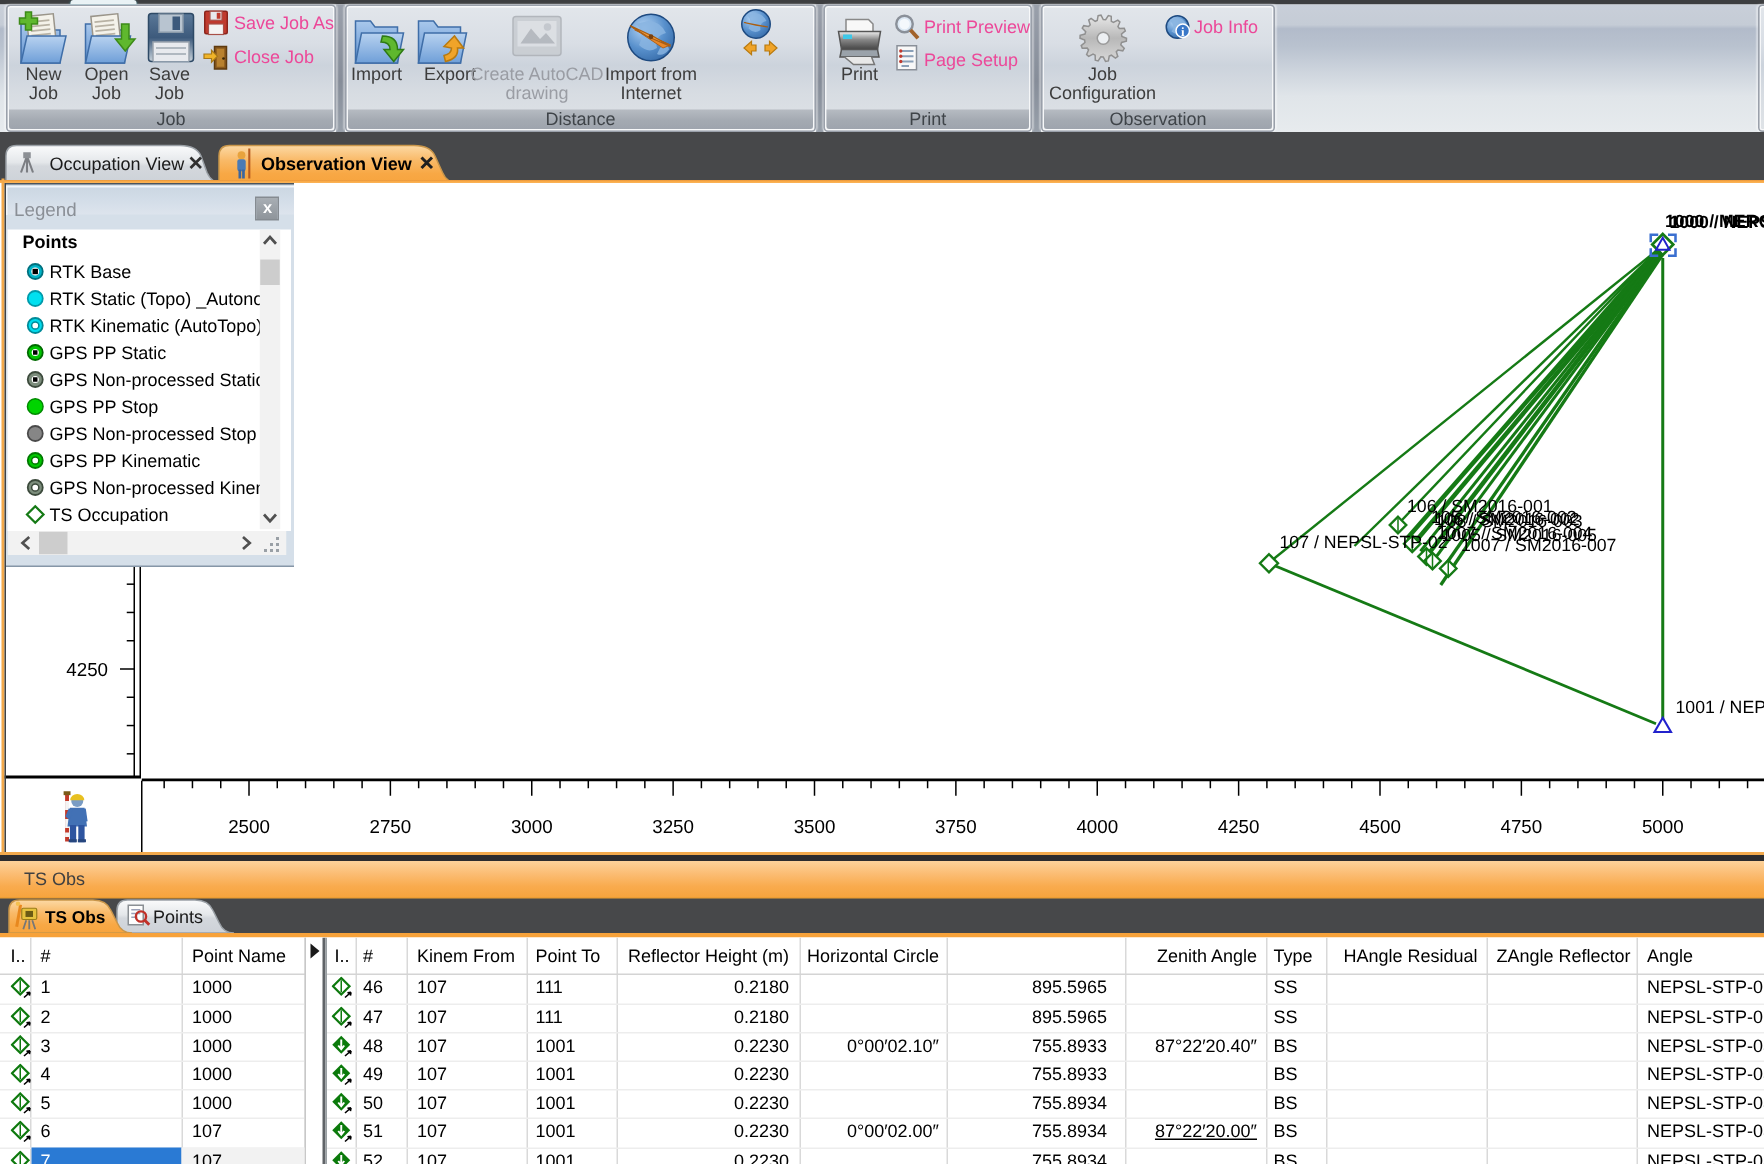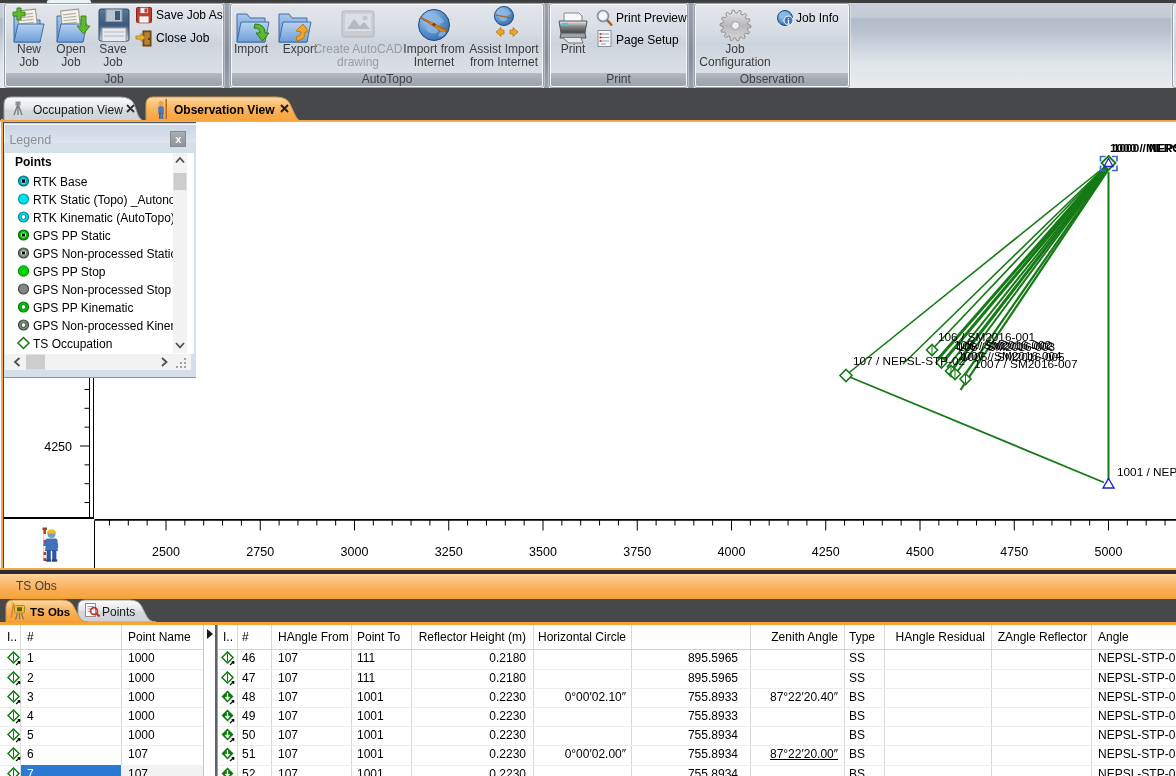--- a/index.html
+++ b/index.html
@@ -18,21 +18,21 @@
     background:linear-gradient(180deg,#e2e6eb 0%,#d9dee5 30%,#ccd3dc 48%,#d7dce2 70%,#dfe3e7 100%);
     box-shadow:inset 0 0 0 1px rgba(255,255,255,.75), 1px 0 1px rgba(255,255,255,.4), -1px 0 1px rgba(255,255,255,.4);
   }
   .rlabel { position:absolute; left:1px; right:1px; bottom:1px; height:13px;
     border-radius:0 0 2px 2px; text-align:center;
     font-size:12px; line-height:13px; color:#3f4449;
     background:linear-gradient(180deg,#b6bbc2 0%,#a4aab2 55%,#9ea4ad 100%); }
   .bigbtn { position:absolute; top:5px; width:56px; text-align:center; font-size:12px; color:#3d3d3d; }
   .bigbtn .bicon { display:block; margin:1px auto 1px auto; width:34px; height:36px; }
   .bigbtn .blab { line-height:12.5px; white-space:nowrap; }
-  .smallbtn { position:absolute; height:16px; font-size:12px; color:#000000; line-height:16px; white-space:nowrap;text-align:right; }
+  .smallbtn { position:absolute; height:16px; font-size:12px; color:#ec4899; line-height:16px; white-space:nowrap;text-align:right; }
   .gray { color:#9a9da4; }
 
   
   #doctabbar { left:0; top:96px; width:1176px; height:26px; background:#47484a; }
   #tabbarsub { left:0; top:88px; width:1176px; height:8px; background:#47484a; }
   #orangeline { left:0; top:119.5px; width:1176px; height:2.6px;
      background:linear-gradient(180deg,#e7943a 0%,#f9a945 40%,#fbb459 100%); }
 
   
   #mapview { left:0; top:122px; width:1176px; height:446px; background:#fff; }
@@ -73,21 +73,21 @@
   <div id="tabnotch" class="abs" style="left:47px;top:0;width:44px;height:3px;background:#e9f2f5;border-radius:2px 2px 0 0;box-shadow:0 1px 2px #49c3d4;"></div>
   <div id="ribbonbot" class="abs"></div>
 
   <div class="abs" style="left:224px;top:3px;width:6px;height:85px;background:linear-gradient(180deg,#9aa0ab,#868d99 60%,#98a0aa);"></div>
   <div class="abs" style="left:544px;top:3px;width:5px;height:85px;background:linear-gradient(180deg,#9aa0ab,#868d99 60%,#98a0aa);"></div>
   <div class="abs" style="left:688px;top:3px;width:6px;height:85px;background:linear-gradient(180deg,#9aa0ab,#868d99 60%,#98a0aa);"></div>
   <div class="rpanel abs" style="left:4px; width:220px;">
       <div class="rlabel">Job</div>
     </div>
   <div class="rpanel abs" style="left:230px; width:314px;">
-      <div class="rlabel">AutoTopo</div>
+      <div class="rlabel">Distance</div>
     </div>
   <div class="rpanel abs" style="left:549px; width:139px;">
       <div class="rlabel">Print</div>
     </div>
   <div class="rpanel abs" style="left:694px; width:156px;">
       <div class="rlabel">Observation</div>
     </div>
   <div class="rpanel abs" style="left:1172px; width:30px;"></div>
 
   <div id="icons-layer" class="abs" style="left:0;top:0;width:1176px;height:96px;">
@@ -251,24 +251,20 @@
         <i class="bicon"></i>
         <div class="blab">Export</div>
       </div>
     <div class="bigbtn gray" style="left:311px;width:94px;">
         <i class="bicon"></i>
         <div class="blab">Create AutoCAD<br>drawing</div>
       </div>
     <div class="bigbtn" style="left:400px;width:68px;">
         <i class="bicon"></i>
         <div class="blab">Import from<br>Internet</div>
-      </div>
-    <div class="bigbtn" style="left:468px;width:72px;">
-        <i class="bicon"></i>
-        <div class="blab">Assist Import<br>from Internet</div>
       </div>
     <div class="bigbtn" style="left:545px;width:56px;">
         <i class="bicon"></i>
         <div class="blab">Print</div>
       </div>
     <div class="smallbtn" style="left:616px;top:10px;">Print Preview</div>
     <div class="smallbtn" style="left:616px;top:32px;">Page Setup</div>
     <div class="bigbtn" style="left:694px;width:82px;">
         <i class="bicon"></i>
         <div class="blab">Job<br>Configuration</div>
@@ -638,21 +634,21 @@
       <div style="position:absolute;white-space:nowrap;left:215px;top:0;width:2px;height:151px;background:#606468;"></div>
       <div style="position:absolute;white-space:nowrap;left:217px;top:0;width:1px;height:151px;background:#9aa0a4;"></div>
       <svg style="position:absolute;left:205px;top:3px;" width="10" height="12">
         <path d="M2,1 L8,6 L2,11 Z" fill="#1a1a1a"></path>
       </svg>
       <div style="position:absolute;white-space:nowrap;left:7px;top:0;height:24px;line-height:25px;">I..</div>
       <div style="position:absolute;white-space:nowrap;left:27px;top:0;height:24px;line-height:25px;">#</div>
       <div style="position:absolute;white-space:nowrap;left:128px;top:0;height:24px;line-height:25px;">Point Name</div>
       <div style="position:absolute;white-space:nowrap;left:223px;top:0;height:24px;line-height:25px;">I..</div>
       <div style="position:absolute;white-space:nowrap;left:242px;top:0;height:24px;line-height:25px;">#</div>
-      <div style="position:absolute;white-space:nowrap;left:278px;top:0;height:24px;line-height:25px;">HAngle From</div>
+      <div style="position:absolute;white-space:nowrap;left:278px;top:0;height:24px;line-height:25px;">Kinem From</div>
       <div style="position:absolute;white-space:nowrap;left:357px;top:0;height:24px;line-height:25px;">Point To</div>
       <div style="position:absolute;white-space:nowrap;left:326px;top:0;width:200px;height:24px;line-height:25px;text-align:right;">Reflector Height (m)</div>
       <div style="position:absolute;white-space:nowrap;left:426px;top:0;width:200px;height:24px;line-height:25px;text-align:right;">Horizontal Circle</div>
       <div style="position:absolute;white-space:nowrap;left:638px;top:0;width:200px;height:24px;line-height:25px;text-align:right;">Zenith Angle</div>
       <div style="position:absolute;white-space:nowrap;left:849px;top:0;height:24px;line-height:25px;">Type</div>
       <div style="position:absolute;white-space:nowrap;left:785px;top:0;width:200px;height:24px;line-height:25px;text-align:right;">HAngle Residual</div>
       <div style="position:absolute;white-space:nowrap;left:887px;top:0;width:200px;height:24px;line-height:25px;text-align:right;">ZAngle Reflector</div>
       <div style="position:absolute;white-space:nowrap;left:1098px;top:0;height:24px;line-height:25px;">Angle</div>
       <svg style="position:absolute;left:6.5px;top:26.4px;" width="15" height="15">
         <path d="M6.5,1 L12,6.5 L6.5,12 L1,6.5 Z" fill="#fff" stroke="#0f7a0f" stroke-width="1.5"></path>

